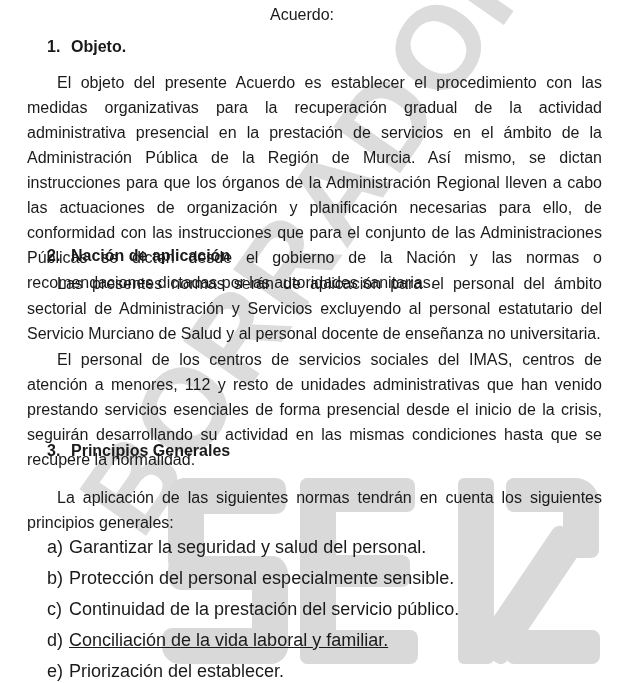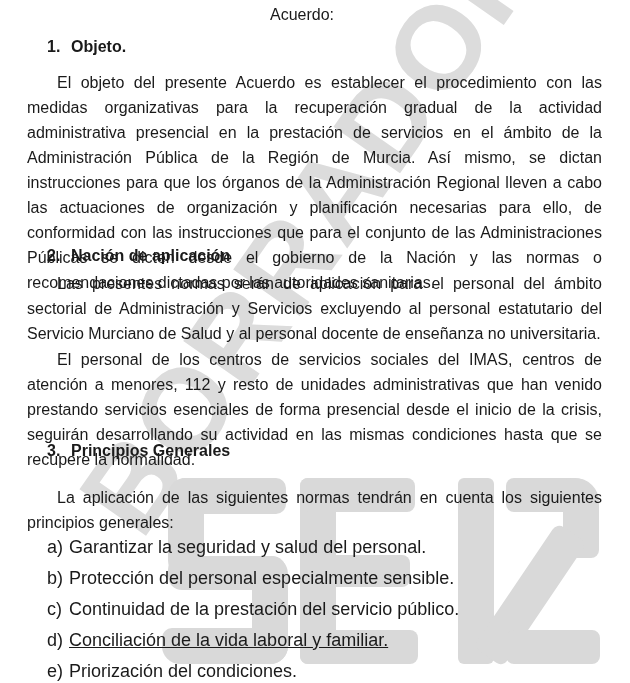--- a/index.html
+++ b/index.html
@@ -72,15 +72,15 @@
   <div class="li" style="top:568px;">
     <span class="mark">b)</span><span>Protección del personal especialmente sensible.</span>
   </div>
   <div class="li" style="top:599px;">
     <span class="mark">c)</span><span>Continuidad de la prestación del servicio público.</span>
   </div>
   <div class="li" style="top:630px;text-decoration:underline;">
     <span class="mark">d)</span><span>Conciliación de la vida laboral y familiar.</span>
   </div>
   <div class="li" style="top:661px;">
-    <span class="mark">e)</span><span>Priorización del condiciones.</span>
+    <span class="mark">e)</span><span>Priorización del establecer.</span>
   </div>
 </div>
 
 </body></html>

